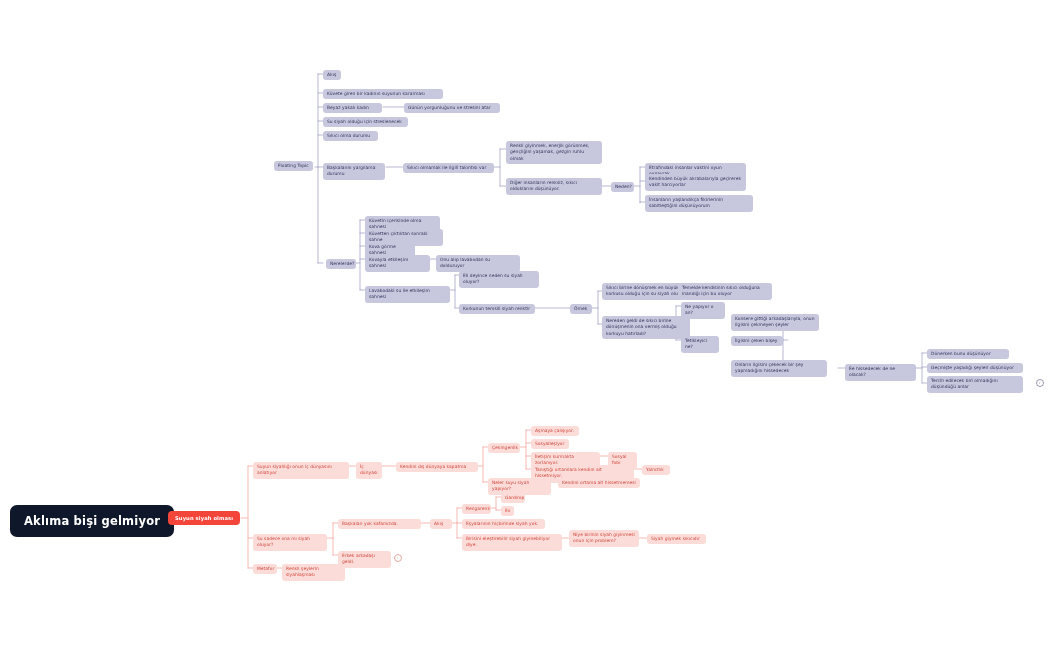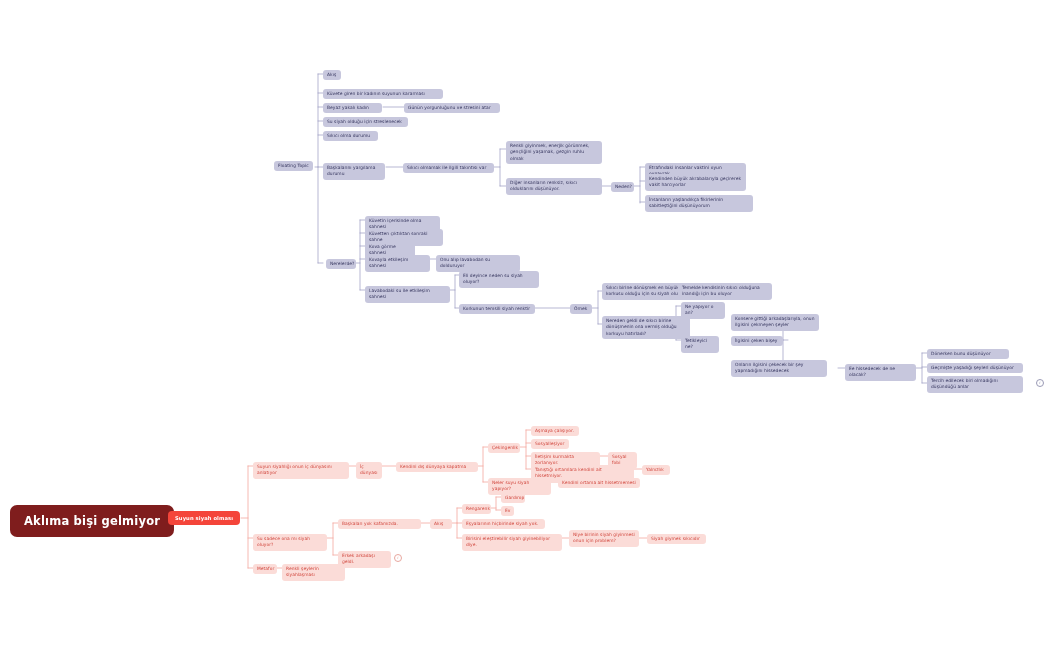--- a/index.html
+++ b/index.html
@@ -29,21 +29,21 @@
     color:#33335c;
   }
   
   .r{
     background:#fbdcd8;
     color:#d0453c;
   }
   
   .root{
     position:absolute;
-    background:#7f1d1d;
+    background:#0f172a;
     color:#ffffff;
     border-radius:7px;
     font-size:11.5px;
     font-weight:600;
     letter-spacing:.2px;
     padding:9px 14px;
     white-space:nowrap;
   }
   
   .lvl1{

